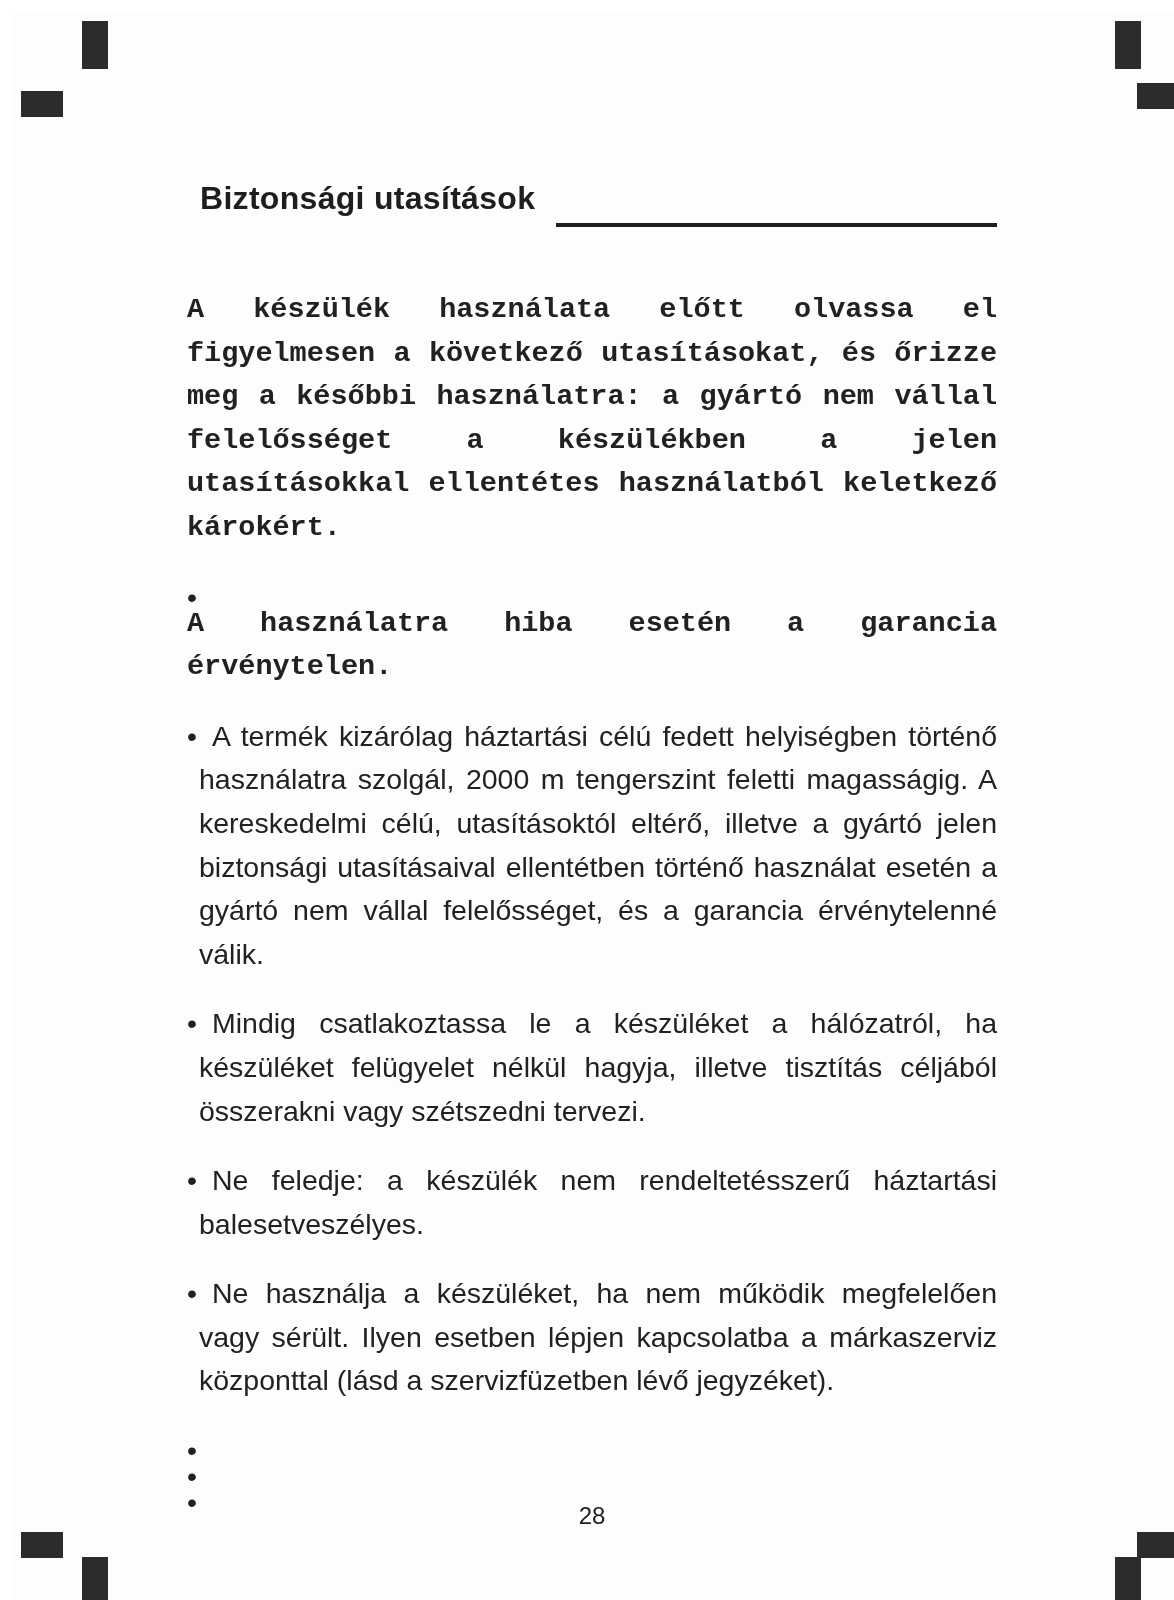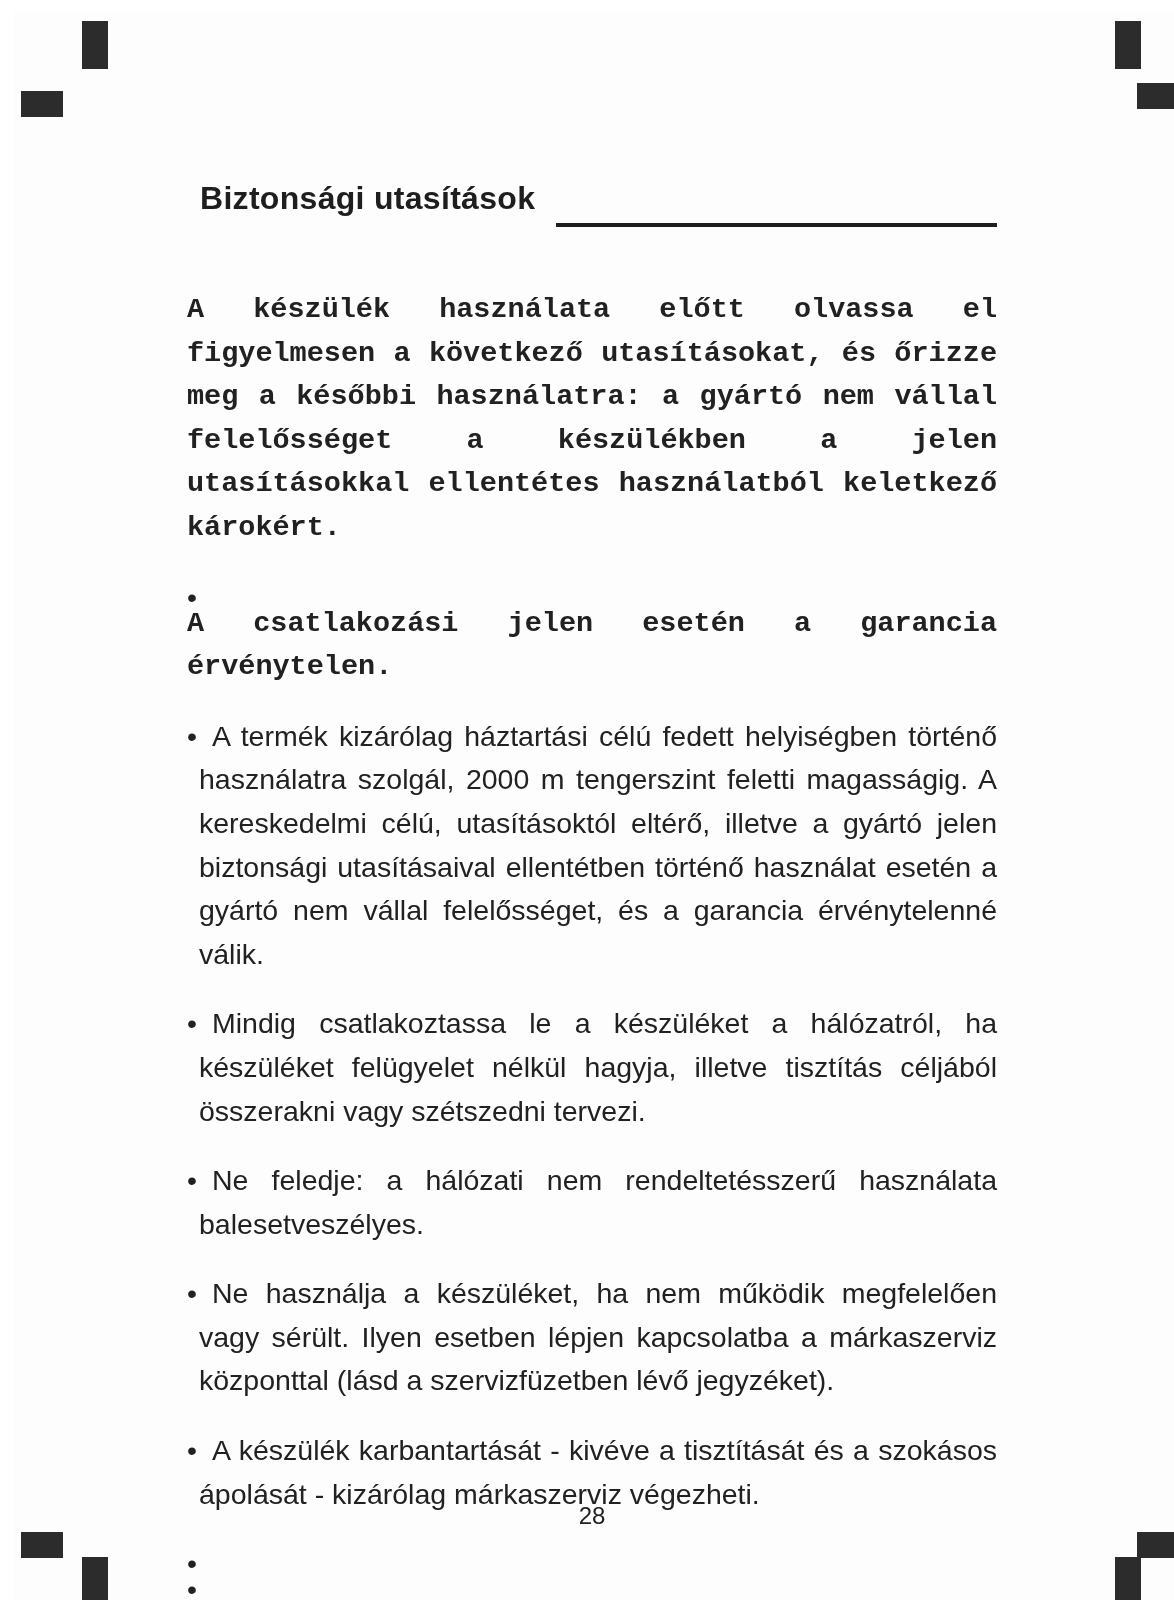--- a/index.html
+++ b/index.html
@@ -95,31 +95,31 @@
 
     <div class="title-row">
       <span class="title">Biztonsági utasítások</span>
       <span class="title-line"></span>
     </div>
 
     <p class="para bold">A készülék használata előtt olvassa el figyelmesen a következő utasításokat, és őrizze meg a későbbi használatra: a gyártó nem vállal felelősséget a készülékben a jelen utasításokkal ellentétes használatból keletkező károkért.</p>
 
     <p class="para bullet"><span class="marker">•</span></p>
 
-    <p class="para bold">A csatlakozási jelen esetén a garancia érvénytelen.</p>
+    <p class="para bold">A használatra hiba esetén a garancia érvénytelen.</p>
 
     <p class="para bullet"><span class="marker">•</span><span>A termék kizárólag háztartási célú fedett helyiségben történő használatra szolgál, 2000 m tengerszint feletti magasságig. A kereskedelmi célú, utasításoktól eltérő, illetve a gyártó jelen biztonsági utasításaival ellentétben történő használat esetén a gyártó nem vállal felelősséget, és a garancia érvénytelenné válik.</span></p>
 
     <p class="para bullet"><span class="marker">•</span><span>Mindig csatlakoztassa le a készüléket a hálózatról, ha készüléket felügyelet nélkül hagyja, illetve tisztítás céljából összerakni vagy szétszedni tervezi.</span></p>
 
-    <p class="para bullet"><span class="marker">•</span><span>Ne feledje: a hálózati nem rendeltetésszerű használata balesetveszélyes.</span></p>
+    <p class="para bullet"><span class="marker">•</span><span>Ne feledje: a készülék nem rendeltetésszerű háztartási balesetveszélyes.</span></p>
 
     <p class="para bullet"><span class="marker">•</span><span>Ne használja a készüléket, ha nem működik megfelelően vagy sérült. Ilyen esetben lépjen kapcsolatba a márkaszerviz központtal (lásd a szervizfüzetben lévő jegyzéket).</span></p>
 
-    <p class="para bullet"><span class="marker">•</span><span>A készülék karbantartását - kivéve a tisztítását és a szokásos ápolását - kizárólag márkaszerviz végezheti.</span></p>
+    <p class="para bullet"><span class="marker">•</span></p>
 
     <p class="para bullet"><span class="marker">•</span></p>
 
     <p class="para bullet"><span class="marker">•</span></p>
 
   </div>
 
   <div class="page-number">28</div>
 
 </div>

